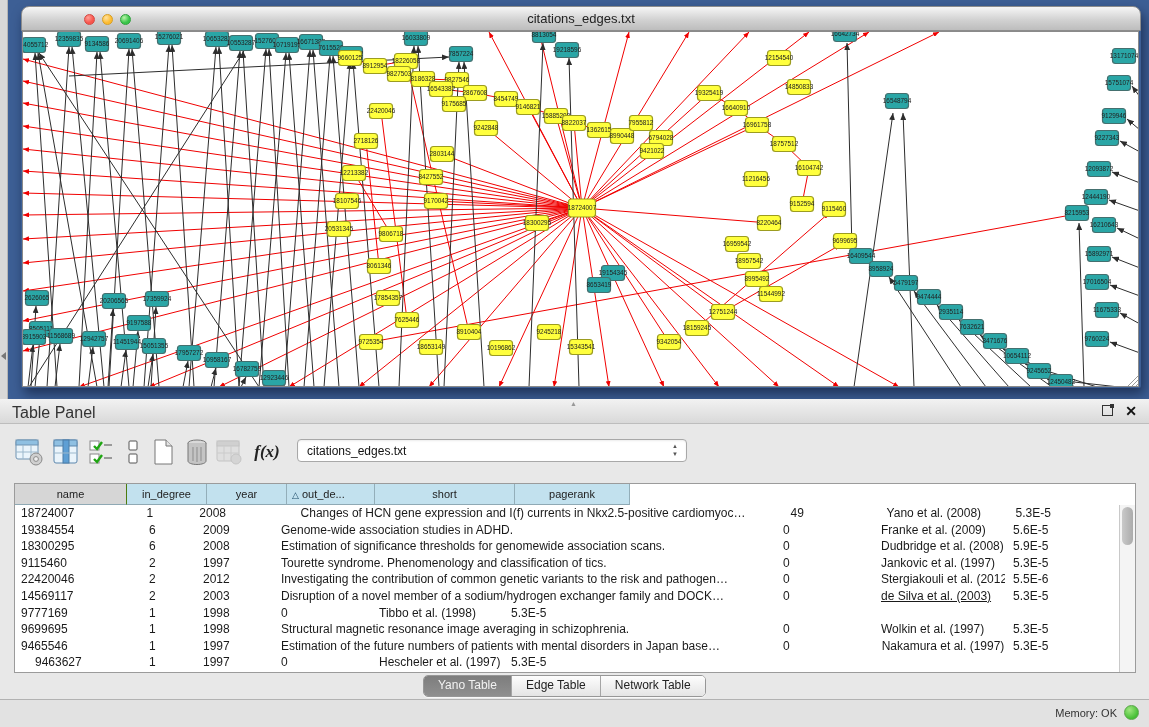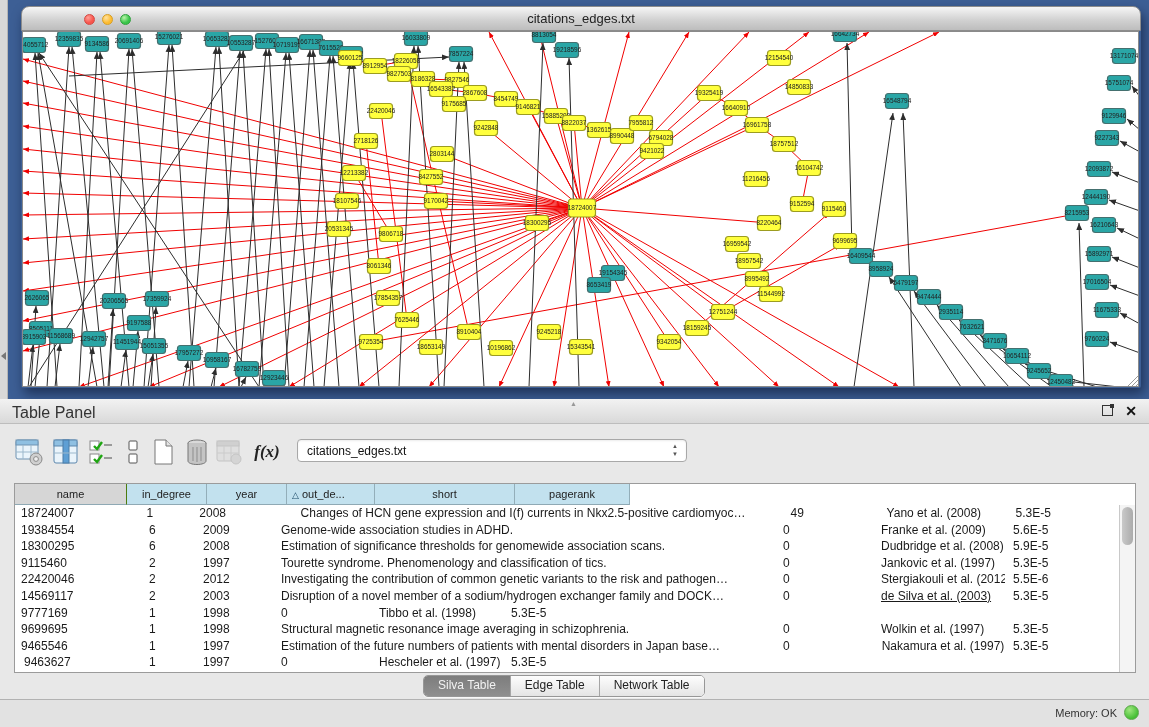--- a/index.html
+++ b/index.html
@@ -852,35 +852,35 @@
           <div class="trow">
             <div class="td" style="width: 112px; padding-left: 6px;">9465546</div>
             <div class="td" style="width: 68px; padding-left: 22px;">1</div>
             <div class="td" style="width: 80px; padding-left: 8px;">1997</div>
             <div class="td" style="width: 502px; padding-left: 6px;">Estimation of the future numbers of patients with mental disorders in Japan base…</div>
             <div class="td" style="width: 88px; padding-left: 6px;">0</div>
             <div class="td" style="width: 140px; padding-left: 16px; text-align: center;">Nakamura et al. (1997)</div>
             <div class="td" style="width: 115px; padding-left: 8px;">5.3E-5</div>
           </div>
           <div class="trow">
-            <div class="td" style="width: 112px; padding-left: 9px;">9463627</div>
+            <div class="td" style="width: 112px; padding-left: 20px;">9463627</div>
             <div class="td" style="width: 68px; padding-left: 22px;">1</div>
             <div class="td" style="width: 80px; padding-left: 8px;">1997</div>
             <div class="td" style="width: 88px; padding-left: 6px;">0</div>
             <div class="td" style="width: 140px; padding-left: 16px;">Hescheler et al. (1997)</div>
             <div class="td" style="width: 115px; padding-left: 8px;">5.3E-5</div>
           </div>
         </div>
       <div id="vscroll">
           <div id="vthumb"></div>
         </div>
     </div>
 
     <div id="segctl">
-        <div class="seg sel">Silva Table</div>
+        <div class="seg sel">Yano Table</div>
         <div class="seg">Edge Table</div>
         <div class="seg">Network Table</div>
       </div>
 
     <div id="statusbar">
       <span id="memlabel">Memory: OK</span>
       <span id="memdot"></span>
     </div>
   </div>
 </div>

